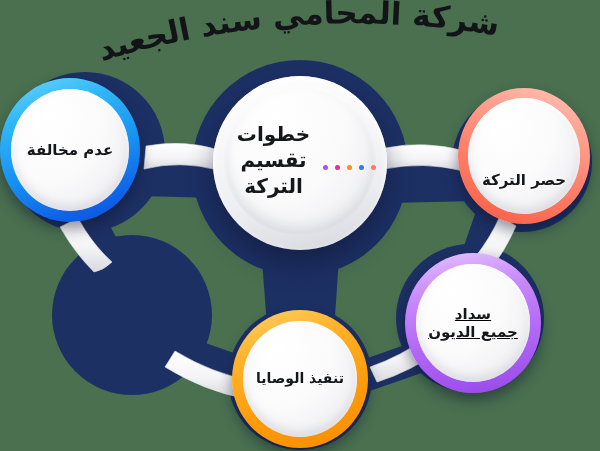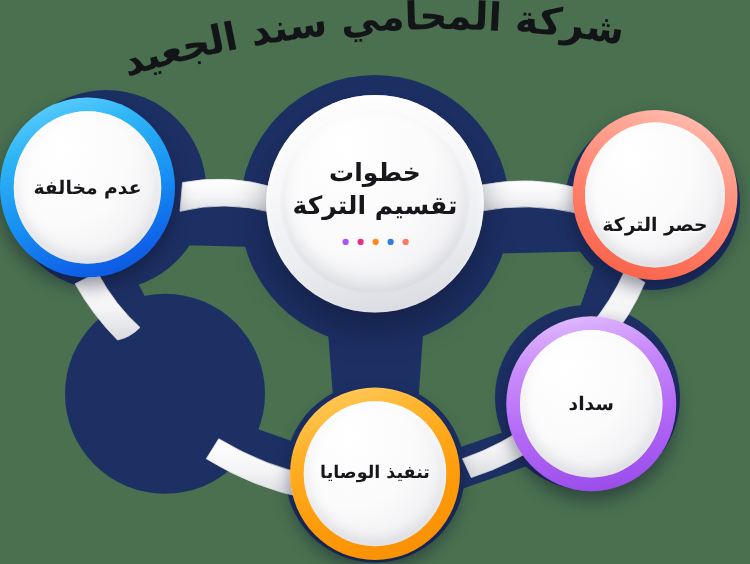--- a/index.html
+++ b/index.html
@@ -63,21 +63,21 @@
       linear-gradient(168deg,#ffffff 0%,#f7f7f9 38%,#eceef1 66%,#dfe1e6 86%,#d3d5db 100%);
     box-shadow:0 14px 26px rgba(9,14,38,.42),
                inset 0 3px 6px rgba(255,255,255,.95);
   }
   #hub .hub-face{
     position:absolute;border-radius:50%;
     background:
       radial-gradient(ellipse at 34% 22%, #ffffff 0%, #fafafb 50%, #f0f0f3 80%, #e7e7eb 100%);
     box-shadow:inset 0 2px 4px rgba(255,255,255,.95),
                inset 0 -7px 14px rgba(150,154,170,.30);
-    display:flex;flex-direction:column;align-items:center;justify-content:center;
+    display:flex;align-items:center;justify-content:center;
   }
   #hub-label{
     direction:rtl;text-align:center;color:#16171b;
     font-weight:700;font-size:20px;line-height:1.3;
   }
   #hub-dots{display:flex;gap:7px;margin-top:14px;}
   #hub-dots i{display:block;width:5px;height:5px;border-radius:50%;}
 </style>
 </head>
 <body>
@@ -168,23 +168,24 @@
     <div class="face" style="left:10px;top:10px;right:10px;bottom:10px;">
       <div class="label" style="font-size:15px;margin-top:48px;">
         <div>حصر التركة</div>
       </div>
     </div>
   </div>
 
 
   <div class="node" style="left:405px;top:253px;width:136px;height:140px;">
     <div class="ring ring-purple"></div>
-    <div class="face" style="left:11px;top:11px;right:11px;bottom:11px;">
+    <div class="face" style="left:11px;top:11px;right:11px;bottom:11px;text-decoration:underline;">
       <div class="label" style="font-size:15px;">
         <div>سداد</div>
+        <div>جميع الديون</div>
       </div>
     </div>
   </div>
 
   <div class="node" style="left:232px;top:310px;width:136px;height:138px;">
     <div class="ring ring-orange"></div>
     <div class="face" style="left:11px;top:11px;right:11px;bottom:11px;">
       <div class="label" style="font-size:14px;">
         <div>تنفيذ الوصايا</div>
       </div>

